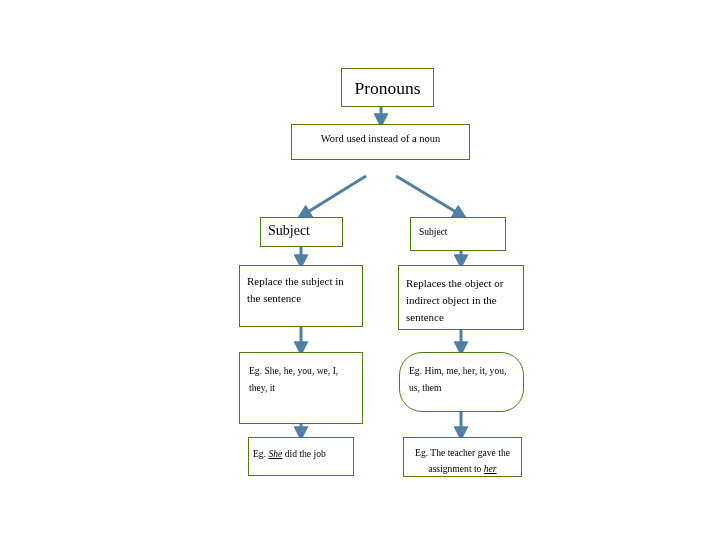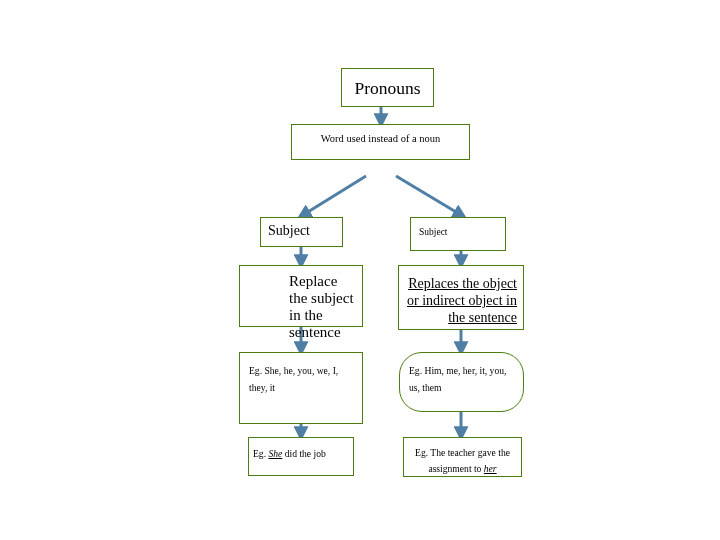--- a/index.html
+++ b/index.html
@@ -98,37 +98,35 @@
 
   
   #node-subject-desc {
     left: 239px;
     top: 265px;
     width: 124px;
     height: 62px;
   }
   #node-subject-desc .txt {
     text-align: left;
-    font-size: 15px;
+    font-size: 11px;
     line-height: 17px;
     padding: 7px 6px 0 7px;
-    margin-left: 42px;
   }
   #node-object-desc {
     left: 398px;
     top: 265px;
     width: 126px;
     height: 65px;
   }
   #node-object-desc .txt {
-    text-align: right;
-    font-size: 14px;
+    text-align: left;
+    font-size: 11px;
     line-height: 17px;
     padding: 9px 6px 0 7px;
-    text-decoration: underline;
   }
 
   
   #node-subject-examples {
     left: 239px;
     top: 352px;
     width: 124px;
     height: 72px;
   }
   #node-subject-examples .txt {

